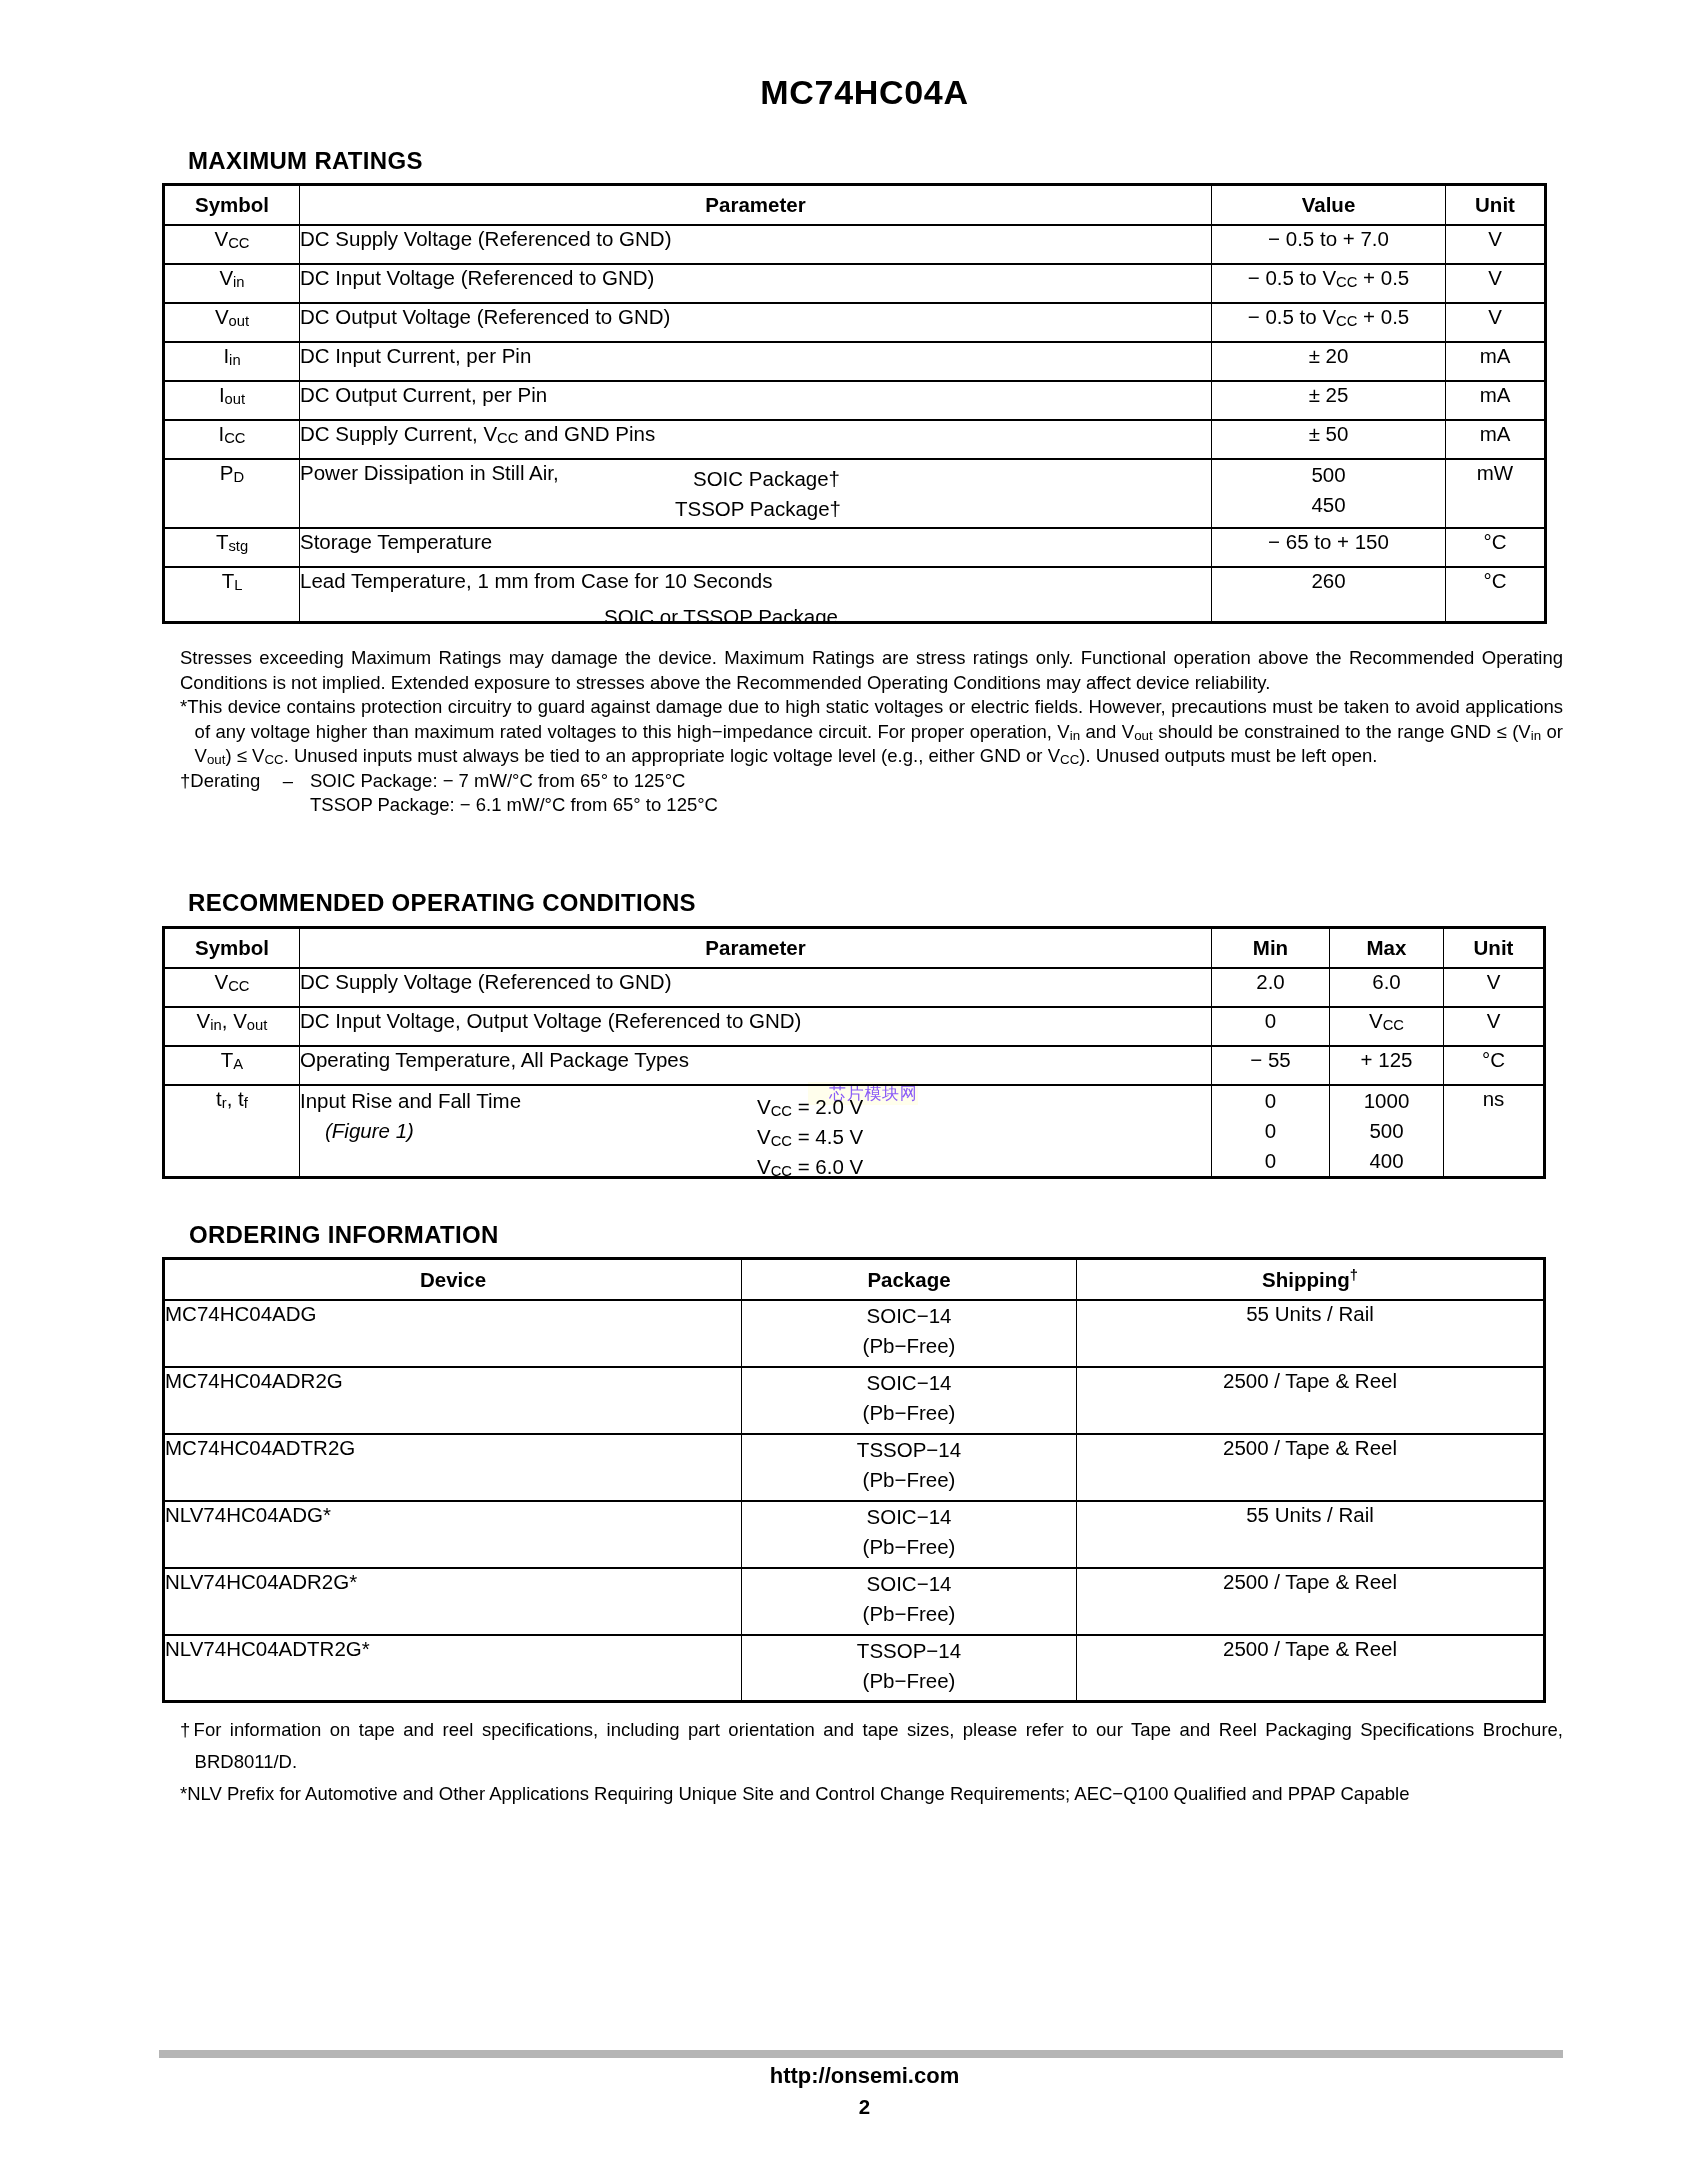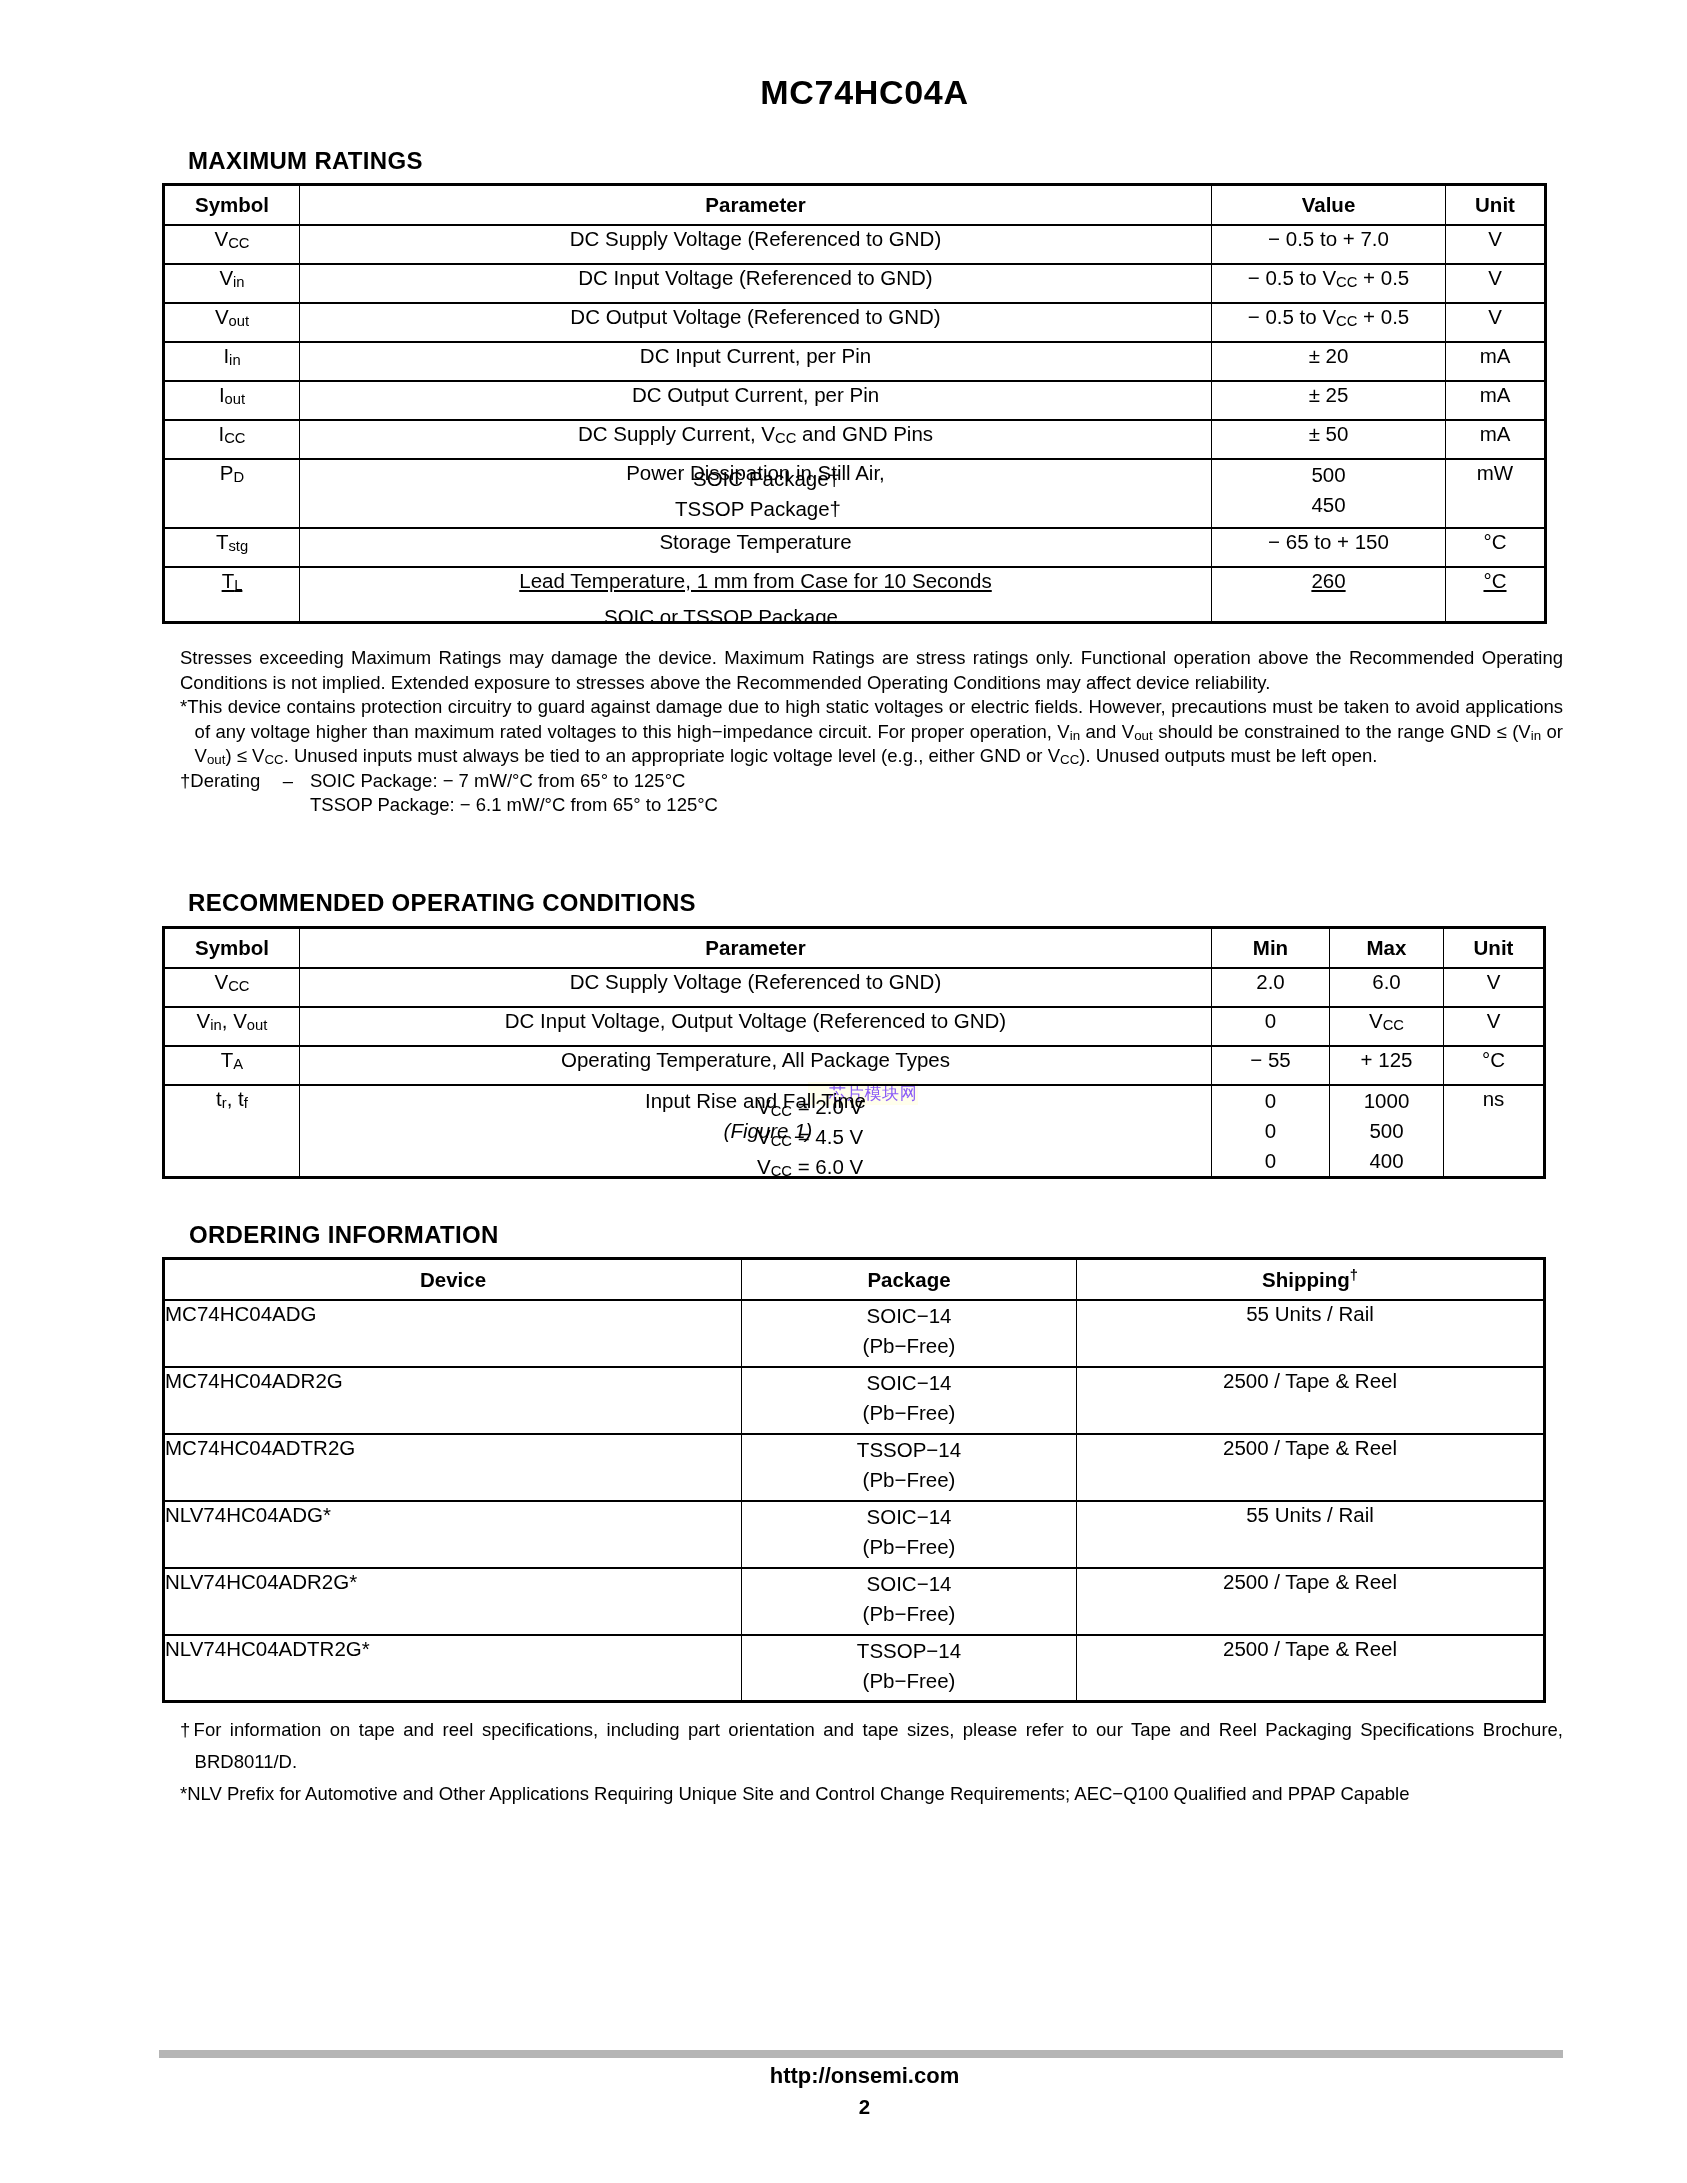--- a/index.html
+++ b/index.html
@@ -36,27 +36,27 @@
     border-left:1.3px solid #000;border-right:1.3px solid #000;
     font-size:20.5px;line-height:25px;
     vertical-align:top;padding:0;overflow:hidden;
   }
   table.dtable th{
     font-weight:bold;text-align:center;vertical-align:middle;
   }
   tr.hrow{height:40px;}
   tr.r1{height:39px;}   
   tr.r2{height:69px;}  
-  tr.r2b{height:56px;text-decoration:underline;} 
+  tr.r2b{height:56px;} 
   tr.r3{height:93px;}  
   tr.or{height:67px;}  
   tr.orh{height:41px;}
 
   td.sym{text-align:center;padding-top:6px;}
-  td.param{text-align:center;padding:6px 6.6px 0 9.3px;position:relative;}
+  td.param{text-align:left;padding:6px 6.6px 0 9.3px;position:relative;}
   td.val, td.unit{text-align:center;padding-top:6px;}
   .stack{line-height:30px;}
   .pd-sub1{position:absolute;left:393px;top:6px;}
   .pd-sub2{position:absolute;left:375px;top:36px;}
   .tl-sub{position:absolute;left:304px;top:36px;}
   td.val-low{text-align:center;padding-top:42px;}
   .fig-line{margin-left:25px;line-height:30px;font-style:italic;}
   .tr-line1{line-height:30px;}
   .tr-conds{position:absolute;left:457px;top:6px;line-height:30px;}
 

